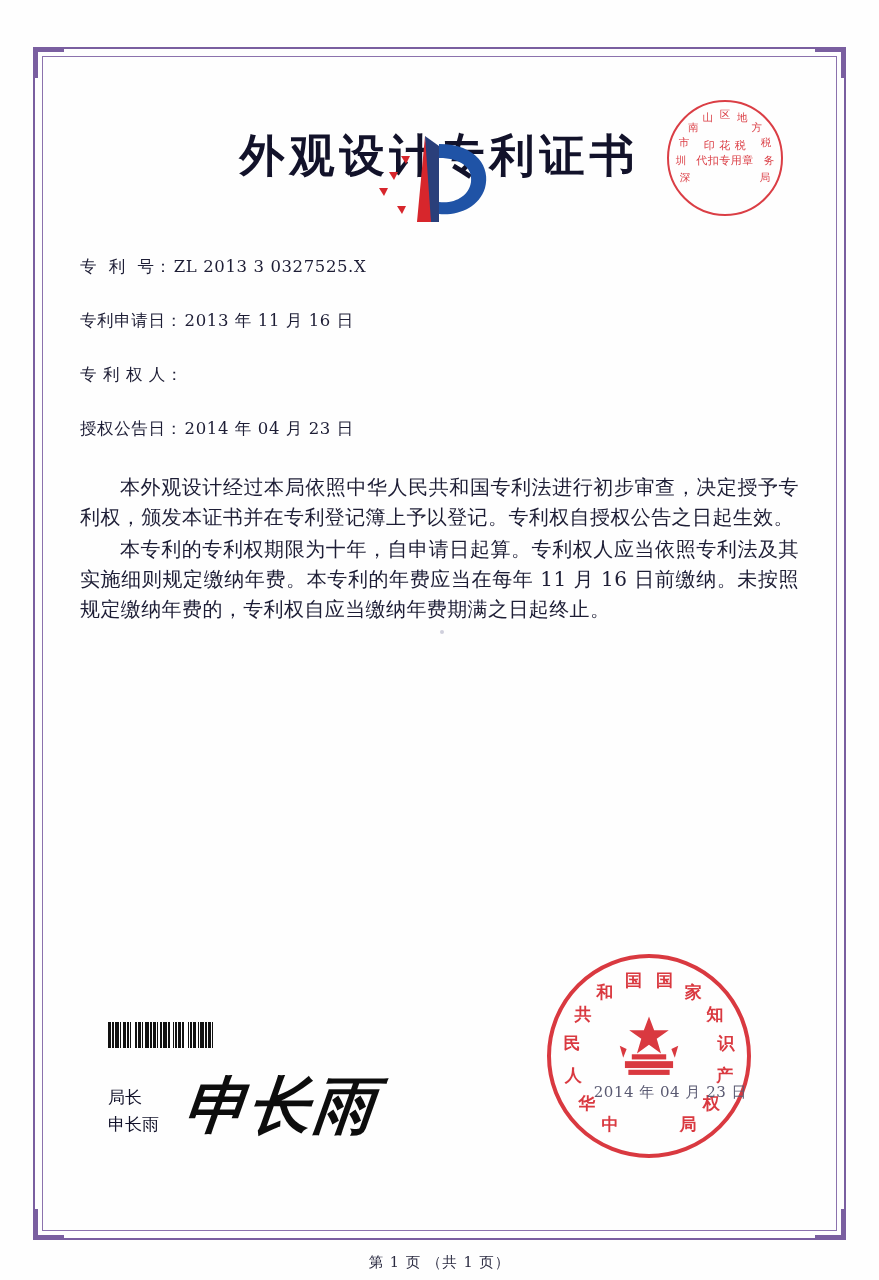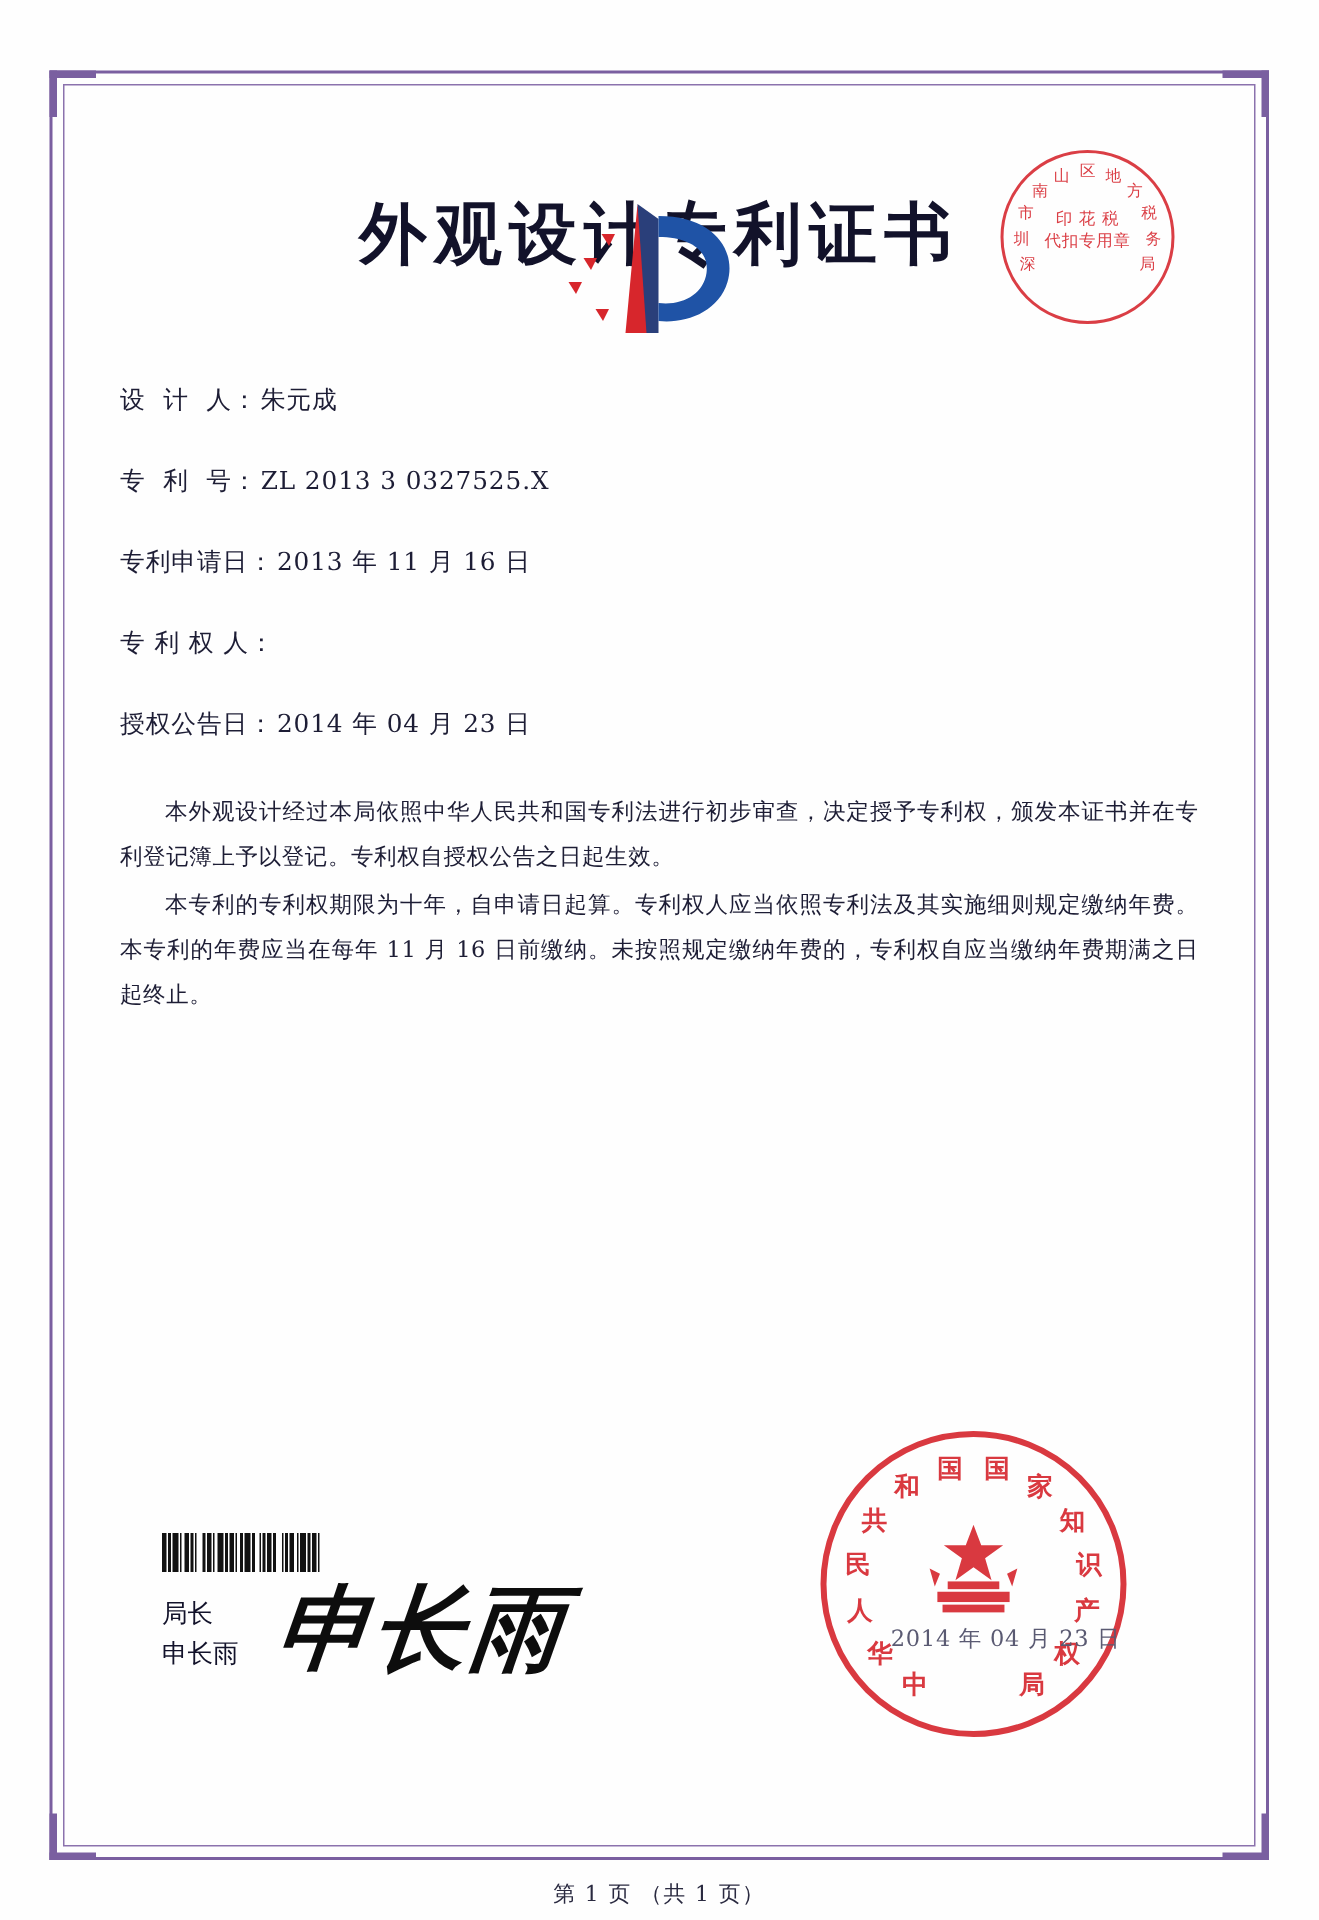--- a/index.html
+++ b/index.html
@@ -136,21 +136,21 @@
   }
   .field-label {
     white-space: pre;
   }
   .field-value {
     margin-left: 2px;
   }
 
   
   .paragraphs {
-    font-size: 15px;
+    font-size: 20px;
     line-height: 30px;
     color: #1d1d35;
     text-align: justify;
     letter-spacing: .4px;
   }
   .paragraphs p {
     margin: 0 0 2px 0;
     text-indent: 2em;
   }
 
@@ -167,23 +167,23 @@
   .barcode i {
     display: block;
     background: #111;
     height: 100%;
   }
 
   
   .sign-block {
     position: absolute;
     left: 28px;
-    bottom: 93px;
+    bottom: 72px;
     display: flex;
-    align-items: flex-end;
+    align-items: center;
   }
   .sign-labels {
     font-size: 17px;
     line-height: 27px;
     color: #12122a;
     padding-top: 10px;
   }
   .sign-script {
     margin-left: 26px;
     font-size: 62px;
@@ -303,24 +303,20 @@
           <span class="ring-char" style="transform: rotate(46deg) translateY(-44px) rotate(-46deg);">方</span>
           <span class="ring-char" style="transform: rotate(69deg) translateY(-44px) rotate(-69deg);">税</span>
           <span class="ring-char" style="transform: rotate(92deg) translateY(-44px) rotate(-92deg);">务</span>
           <span class="ring-char" style="transform: rotate(115deg) translateY(-44px) rotate(-115deg);">局</span>
         </div>
     </div>
 
     <div class="title">外观设计专利证书</div>
 
     <div class="fields" id="fields">
-        <div class="field-row">
-          <span class="field-label">设  计  人：</span>
-          <span class="field-value">朱元成</span>
-        </div>
         <div class="field-row">
           <span class="field-label">专  利  号：</span>
           <span class="field-value">ZL 2013 3 0327525.X</span>
         </div>
         <div class="field-row">
           <span class="field-label">专利申请日：</span>
           <span class="field-value">2013 年 11 月 16 日</span>
         </div>
         <div class="field-row">
           <span class="field-label">专 利 权 人：</span>

